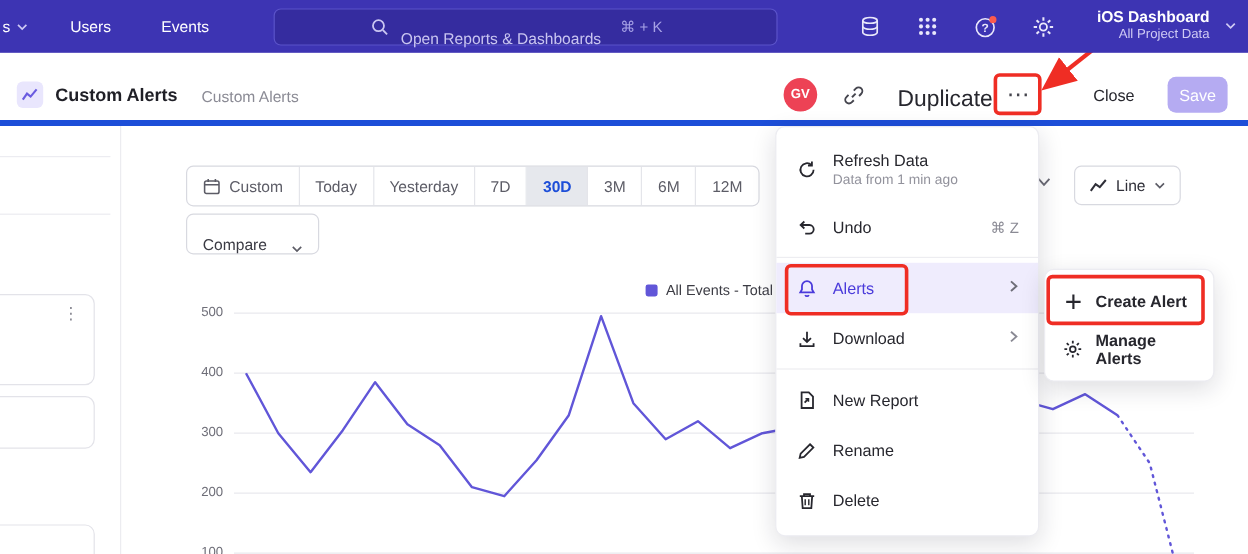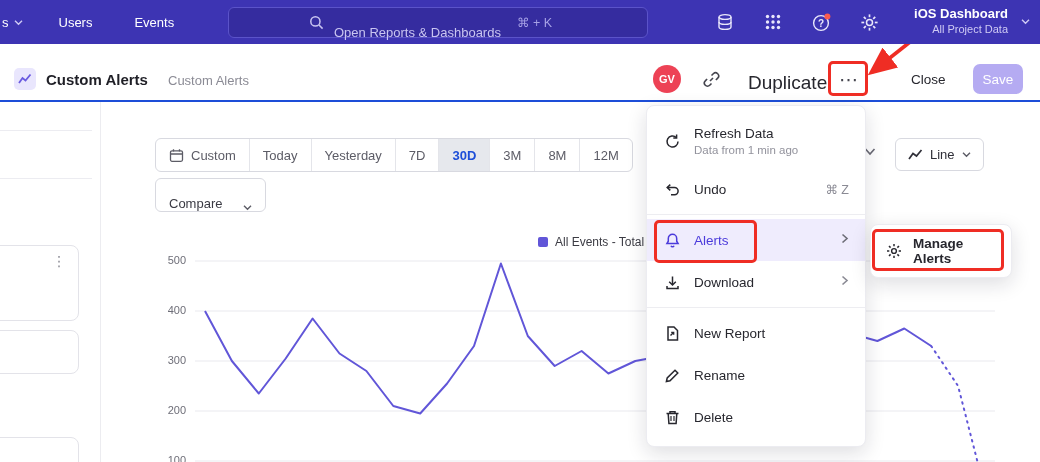--- a/index.html
+++ b/index.html
@@ -21,21 +21,21 @@
     color:#c9c5f1;font-size:13px;cursor:pointer;}
   .searchbar .magnifier{margin-left:80px;}
   .searchbar .ph{margin-left:10px;margin-top:20px;}
   .searchbar .sc{margin-left:16px;color:#a7a2e6;font-size:12.5px;}
   .nav-ico{position:absolute;top:11px;width:22px;height:22px;display:flex;align-items:center;justify-content:center;cursor:pointer;color:#e9e7fb;}
   .project{position:absolute;right:32px;top:6px;text-align:right;color:#fff;cursor:pointer;}
   .project .t{font-size:13px;font-weight:bold;line-height:16px;}
   .project .s{font-size:11px;color:#cfcaf4;line-height:14px;}
   .project-chev{position:absolute;right:10px;top:18px;color:#cfcaf4;}
   
-  .rheader{position:absolute;top:44px;left:0;width:1040px;height:56px;background:#fff;border-bottom:2px solid #1d4ed8;z-index:15;}
+  .rheader{position:absolute;top:44px;left:0;width:1040px;height:56px;background:#fff;border-bottom:5px solid #1d4ed8;z-index:15;}
   .report-icon{position:absolute;left:14px;top:24px;width:22px;height:22px;border-radius:5px;background:#e9e6fd;
     display:flex;align-items:center;justify-content:center;color:#6a5be0;}
   .rtitle{position:absolute;left:46px;top:27px;font-size:15px;font-weight:bold;color:#1f1f26;}
   .rcrumb{position:absolute;left:168px;top:29px;font-size:13px;color:#8b8b95;}
   .avatar{position:absolute;left:653px;top:21px;width:28px;height:28px;border-radius:50%;background:#ed4255;
     color:#fff;font-size:11px;font-weight:bold;display:flex;align-items:center;justify-content:center;cursor:pointer;}
   .link-ico{position:absolute;left:702px;top:26px;width:20px;height:20px;color:#45454e;cursor:pointer;}
   .dup{position:absolute;left:748px;top:28px;font-size:19px;color:#27272e;cursor:pointer;}
   .more-btn{position:absolute;left:834px;top:66px;width:30px;height:26px;display:flex;align-items:center;justify-content:center;
     font-size:19px;color:#45454e;letter-spacing:1px;cursor:pointer;z-index:16;}
@@ -218,21 +218,21 @@
   <span class="seg">
       <span>7D</span>
     </span>
   <span class="seg sel">
       <span>30D</span>
     </span>
   <span class="seg">
       <span>3M</span>
     </span>
   <span class="seg">
-      <span>8M</span>
+      <span>6M</span>
     </span>
   <span class="seg">
       <span>12M</span>
     </span>
 </div>
 
 <div class="compare-btn">
   <span>Compare</span>
   <svg class="chev" viewBox="0 0 10 8" width="10" height="8">
       <path d="M1 2l4 4 4-4" fill="none" stroke="#5c5c66" stroke-width="1.6"></path>
@@ -362,20 +362,28 @@
         <path d="M4.2 4.5l.7 10h7.2l.7-10" fill="none" stroke="#27272e" stroke-width="1.5"></path>
         <line x1="7" y1="7" x2="7" y2="12" stroke="#27272e" stroke-width="1.2"></line>
         <line x1="10" y1="7" x2="10" y2="12" stroke="#27272e" stroke-width="1.2"></line>
       </svg>
     </span>
     <span class="lbl">Delete</span>
   </div>
 </div>
 
 <div class="submenu">
+  <div class="smi">
+    <span class="mico">
+      <svg width="15" height="15" viewBox="0 0 15 15">
+          <path d="M7.5 1.5v12M1.5 7.5h12" stroke="#27272e" stroke-width="1.8"></path>
+        </svg>
+    </span>
+    <span>Create Alert</span>
+  </div>
   <div class="smi">
     <span class="mico">
       <svg width="16" height="16" viewBox="0 0 16 16">
         <circle cx="8" cy="8" r="2.4" fill="none" stroke="#27272e" stroke-width="1.4"></circle>
         <g stroke="#27272e" stroke-width="1.5">
           <line x1="8" y1="1" x2="8" y2="3.3"></line>
             <line x1="8" y1="12.7" x2="8" y2="15"></line>
           <line x1="1" y1="8" x2="3.3" y2="8"></line>
             <line x1="12.7" y1="8" x2="15" y2="8"></line>
           <line x1="3" y1="3" x2="4.6" y2="4.6"></line>

